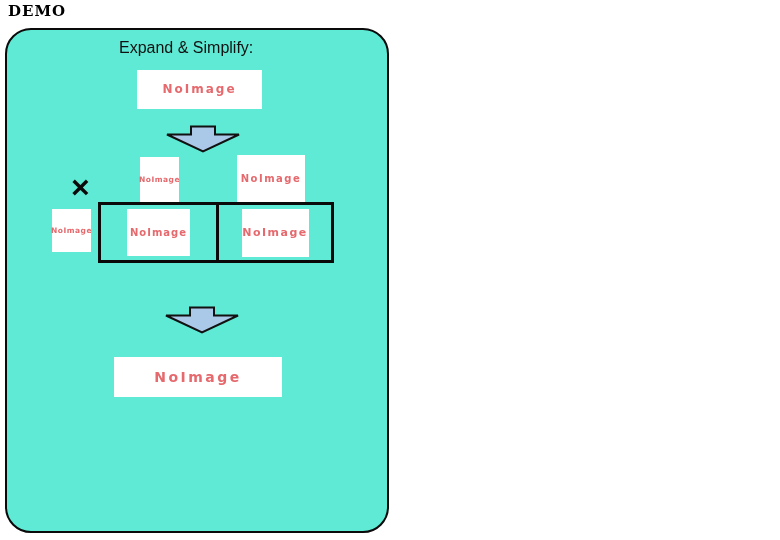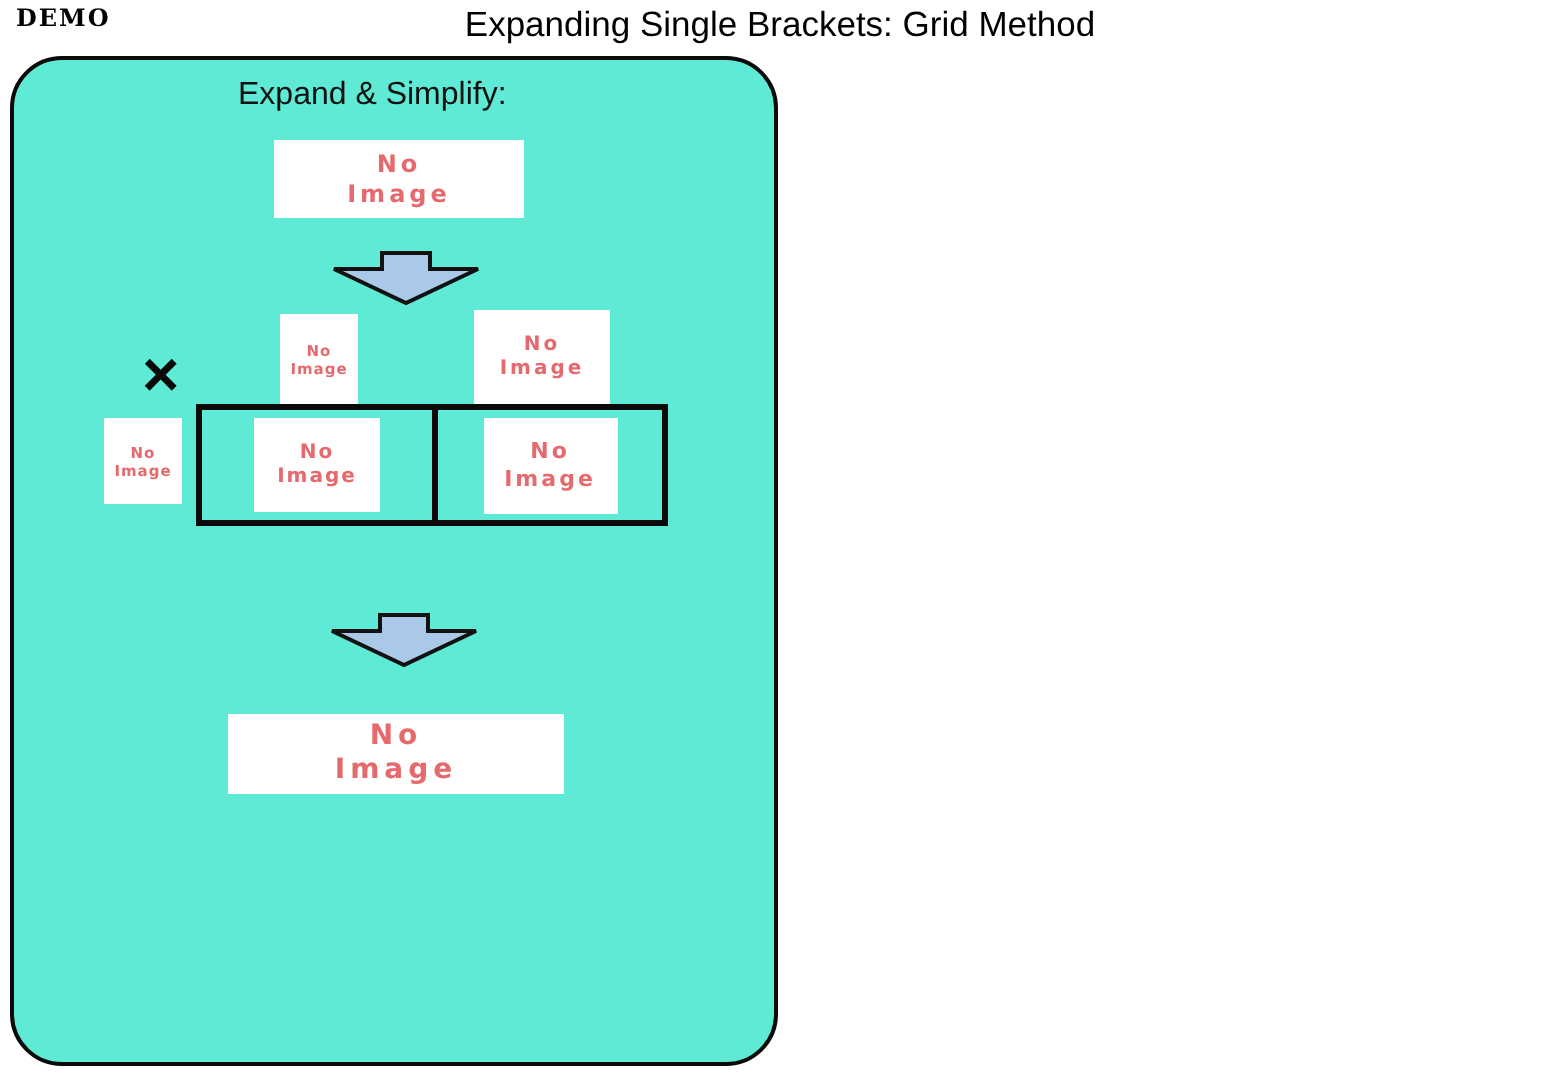--- a/index.html
+++ b/index.html
@@ -6,21 +6,21 @@
   .canvas {
     position: relative;
     width: 780px; height: 540px;
     background: #ffffff;
     overflow: hidden;
     font-family: "Liberation Sans", sans-serif;
   }
   .demo {
     position: absolute; left: 8px; top: 2px;
     font-family: "DejaVu Serif", serif;
-    font-weight: 800; font-size: 12px; letter-spacing: 1px;
+    font-weight: 800; font-size: 15px; letter-spacing: 1px;
     color: #000000;
   }
   .title {
     position: absolute; left: 0; top: 2px; width: 780px;
     text-align: center; font-size: 17.5px; color: #000000;
   }
   .slide {
     position: absolute; left: 5px; top: 28px;
     width: 384px; height: 505px;
     box-sizing: border-box;
@@ -28,21 +28,21 @@
     border: 2.5px solid #0a0a0a;
     border-radius: 26px;
   }
   .heading {
     position: absolute; left: 112px; top: 9px;
     font-size: 16px; color: #111111;
   }
   .ph {
     position: absolute;
     background: #ffffff;
-    display: flex; flex-direction: column;
+    display: flex; flex-direction: row;
     align-items: center; justify-content: center;
     color: #e5696d;
     font-family: "DejaVu Sans", sans-serif;
     font-weight: 700; line-height: 1.2;
   }
   .ph-expression { left: 130px; top: 40px;  width: 125px; height: 39px; font-size: 12px; letter-spacing: 2px; }
   .ph-colh1      { left: 133px; top: 127px; width: 39px;  height: 45px; font-size: 7.5px; letter-spacing: 0.5px; }
   .ph-colh2      { left: 230px; top: 125px; width: 68px;  height: 48px; font-size: 10px; letter-spacing: 1.5px; }
   .ph-rowh       { left: 45px;  top: 179px; width: 39px;  height: 43px; font-size: 7.5px; letter-spacing: 0.5px; }
   .ph-cell       { position: static; }
@@ -72,21 +72,20 @@
   .grid-cell-left { border-right: 3px solid #0a0a0a; }
   .grid-cell-right { flex: 1 1 auto; }
 </style>
 </head>
 <body>
 
 <div class="canvas">
 
   <div class="demo">DEMO</div>
 
-  <div class="title">Expanding Single Brackets: Grid Method</div>
 
   <div class="slide">
 
     <div class="heading">Expand &amp; Simplify:</div>
 
     <div class="ph ph-expression">
       <span>No</span>
       <span>Image</span>
     </div>
 

